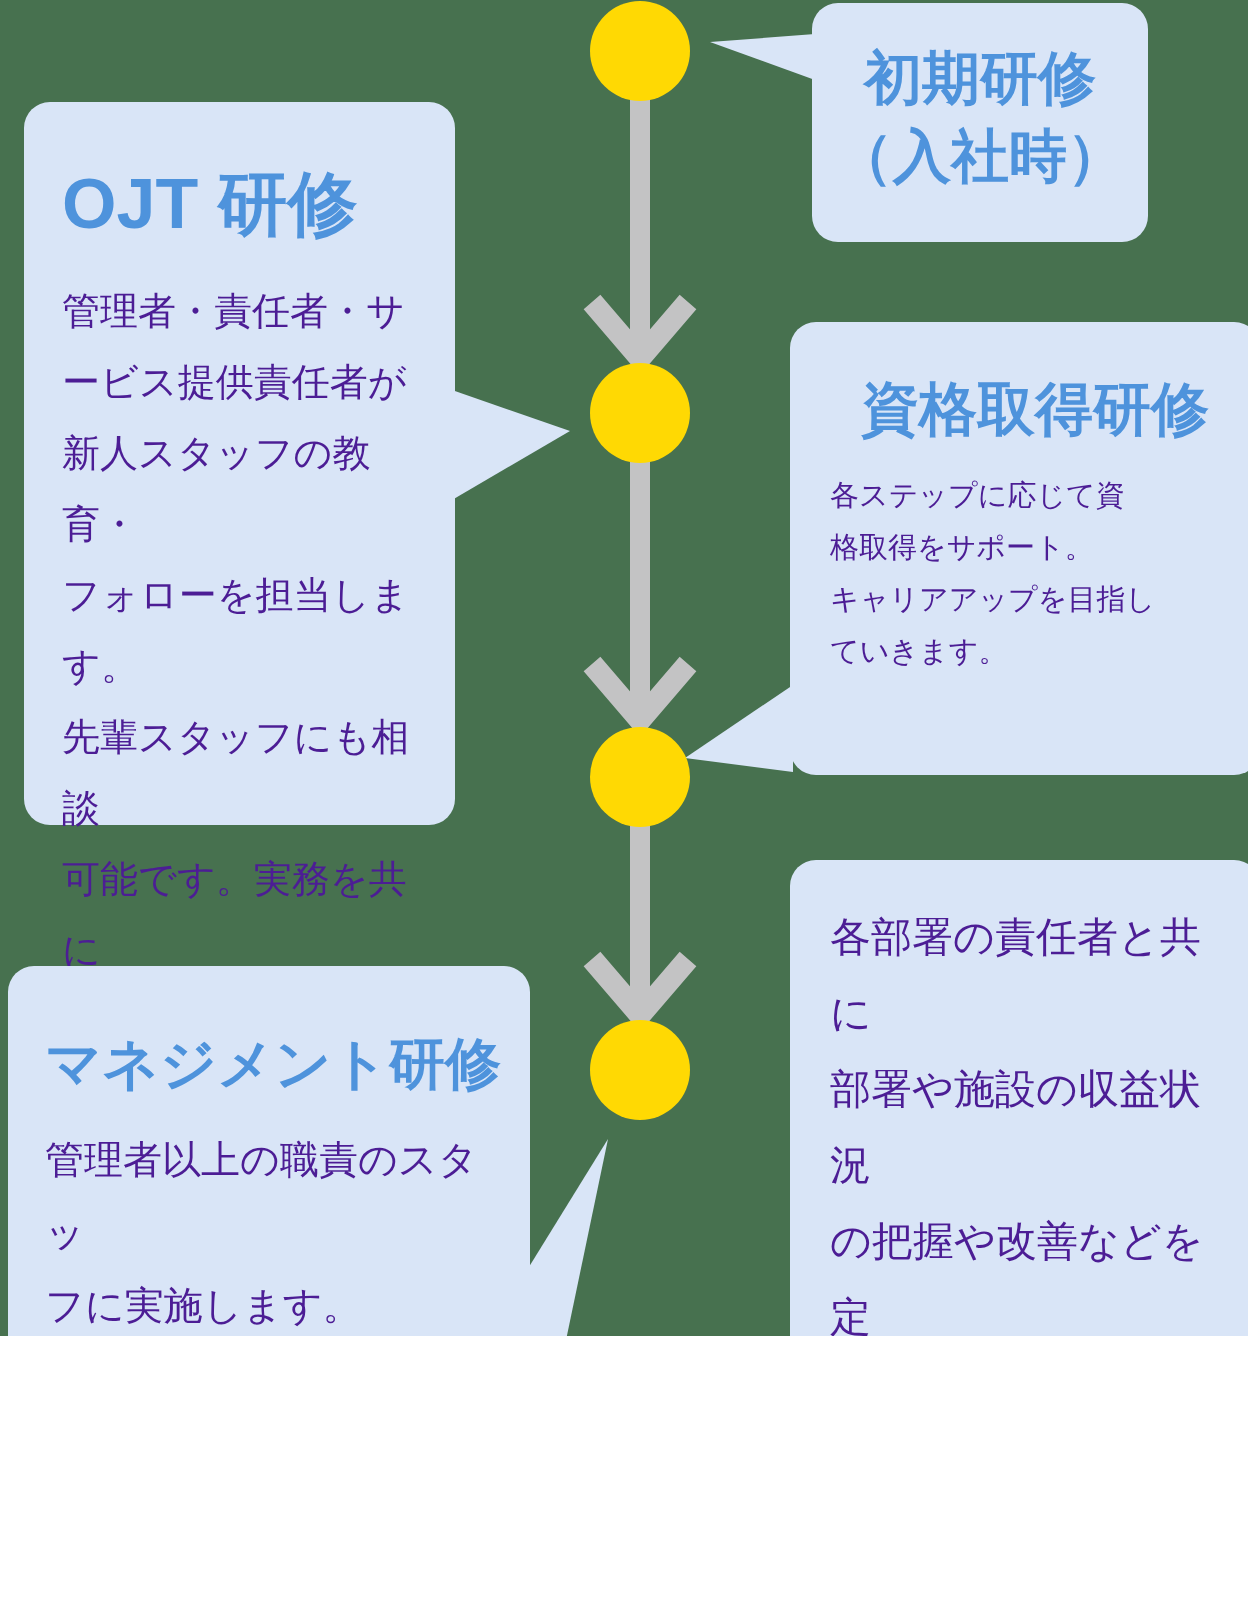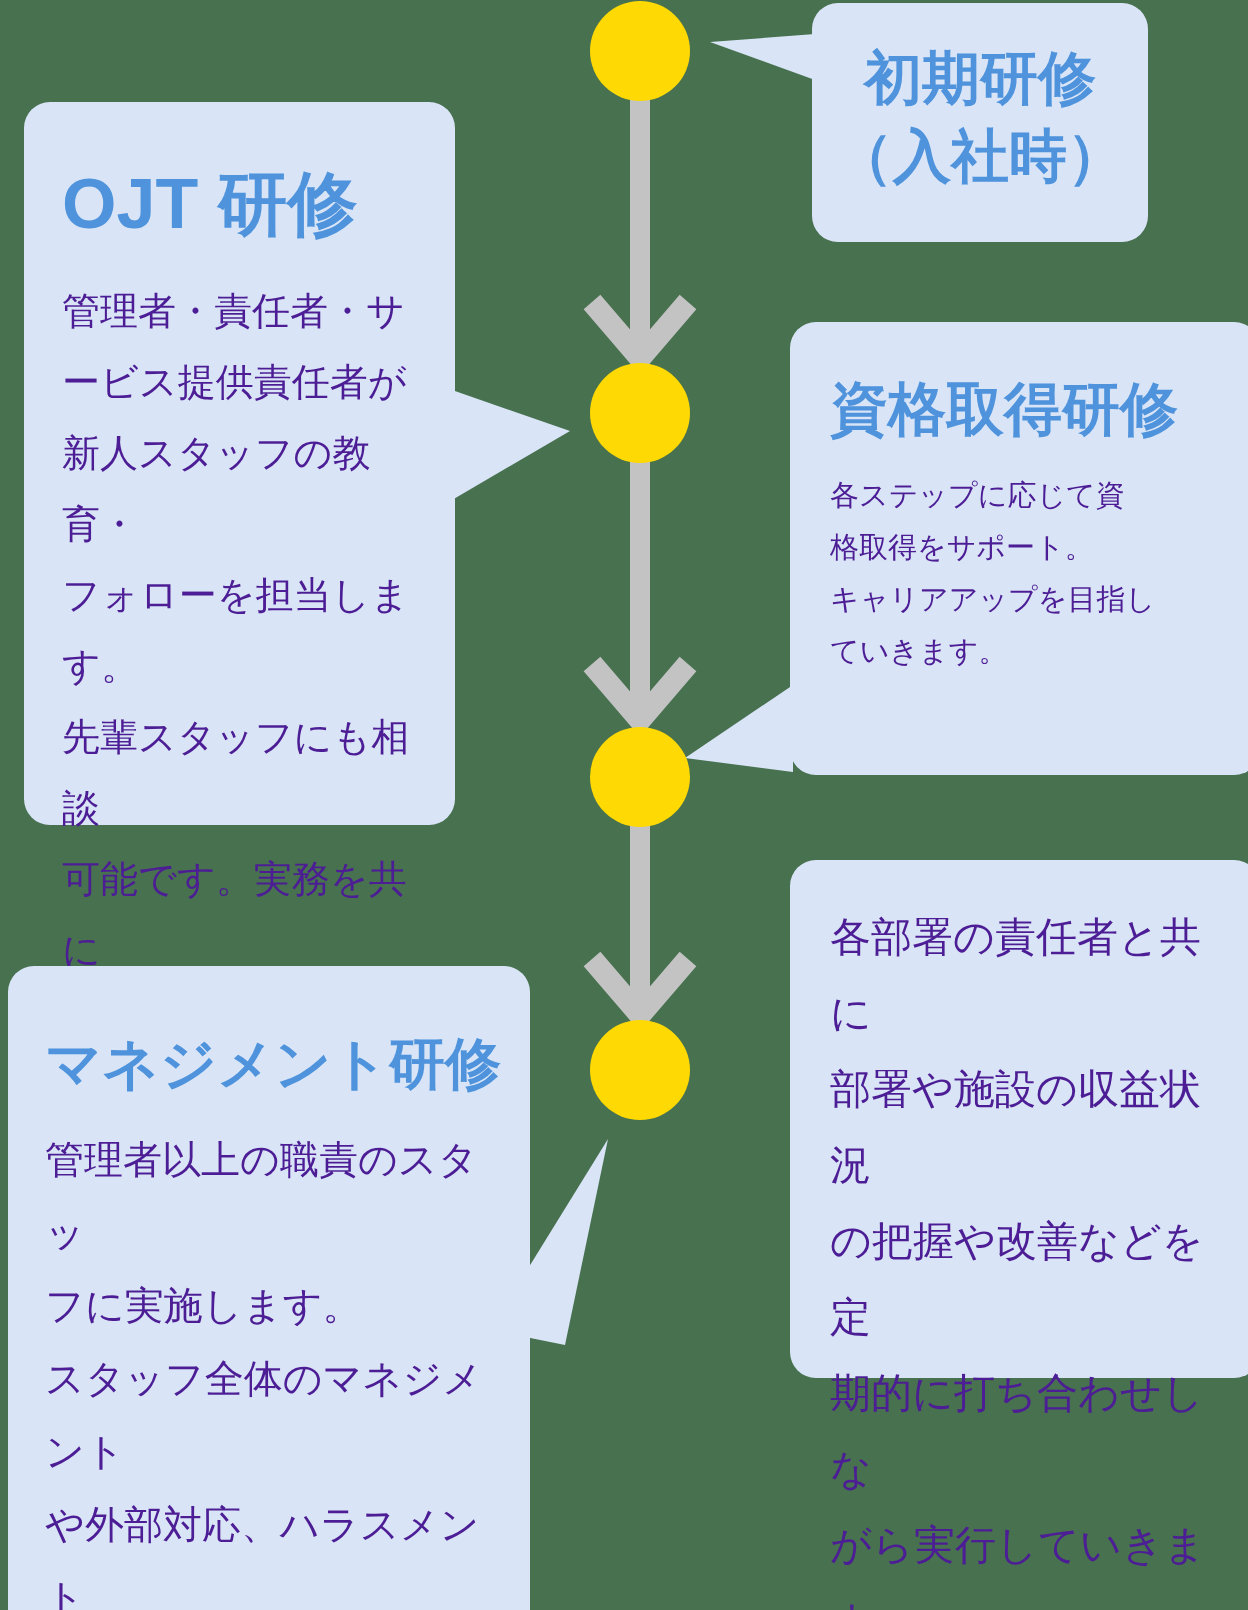--- a/index.html
+++ b/index.html
@@ -1,19 +1,19 @@
 <!DOCTYPE html>
 <html><head>
 <meta charset="utf-8">
 <style>
   html,body{margin:0;padding:0;}
   .canvas{
     position:relative;
     width:1248px;
-    height:1610px;
+    height:1336px;
     background:#47714F;
     overflow:hidden;
     font-family:"Liberation Sans","DejaVu Sans",sans-serif;
   }
   .diagram-svg{
     position:absolute;
     left:0; top:0;
     width:1248px; height:1610px;
   }
   .callout{
@@ -36,21 +36,21 @@
   }
   
   #box-initial{ left:812px; top:3px; width:336px; height:239px; padding-top:36px; }
   #box-initial .title{ font-size:58px; text-align:center; }
   
   #box-ojt{ left:24px; top:102px; width:431px; height:723px; padding:56px 30px 0 38px; }
   #box-ojt .title{ font-size:70px; margin-bottom:26px; }
   #box-ojt .body{ font-size:38px; line-height:71px; }
   
   #box-shikaku{ left:790px; top:322px; width:470px; height:453px; padding:48px 20px 0 40px; }
-  #box-shikaku .title{ font-size:58px; margin-bottom:24px; }
+  #box-shikaku .title{ font-size:58px; margin-bottom:24px;text-align:center; }
   #box-shikaku .body{ font-size:29px; line-height:52px; }
   
   #box-shueki{ left:790px; top:860px; width:470px; height:518px; padding:42px 20px 0 40px; }
   #box-shueki .title{ font-size:58px; margin-bottom:20px; }
   #box-shueki .body{ font-size:41px; line-height:76px; }
   
   #box-mgmt{ left:8px; top:966px; width:522px; height:685px; padding:60px 24px 0 37px; }
   #box-mgmt .title{ font-size:56px; margin-bottom:26px; }
   #box-mgmt .body{ font-size:39px; line-height:73px; }
 

